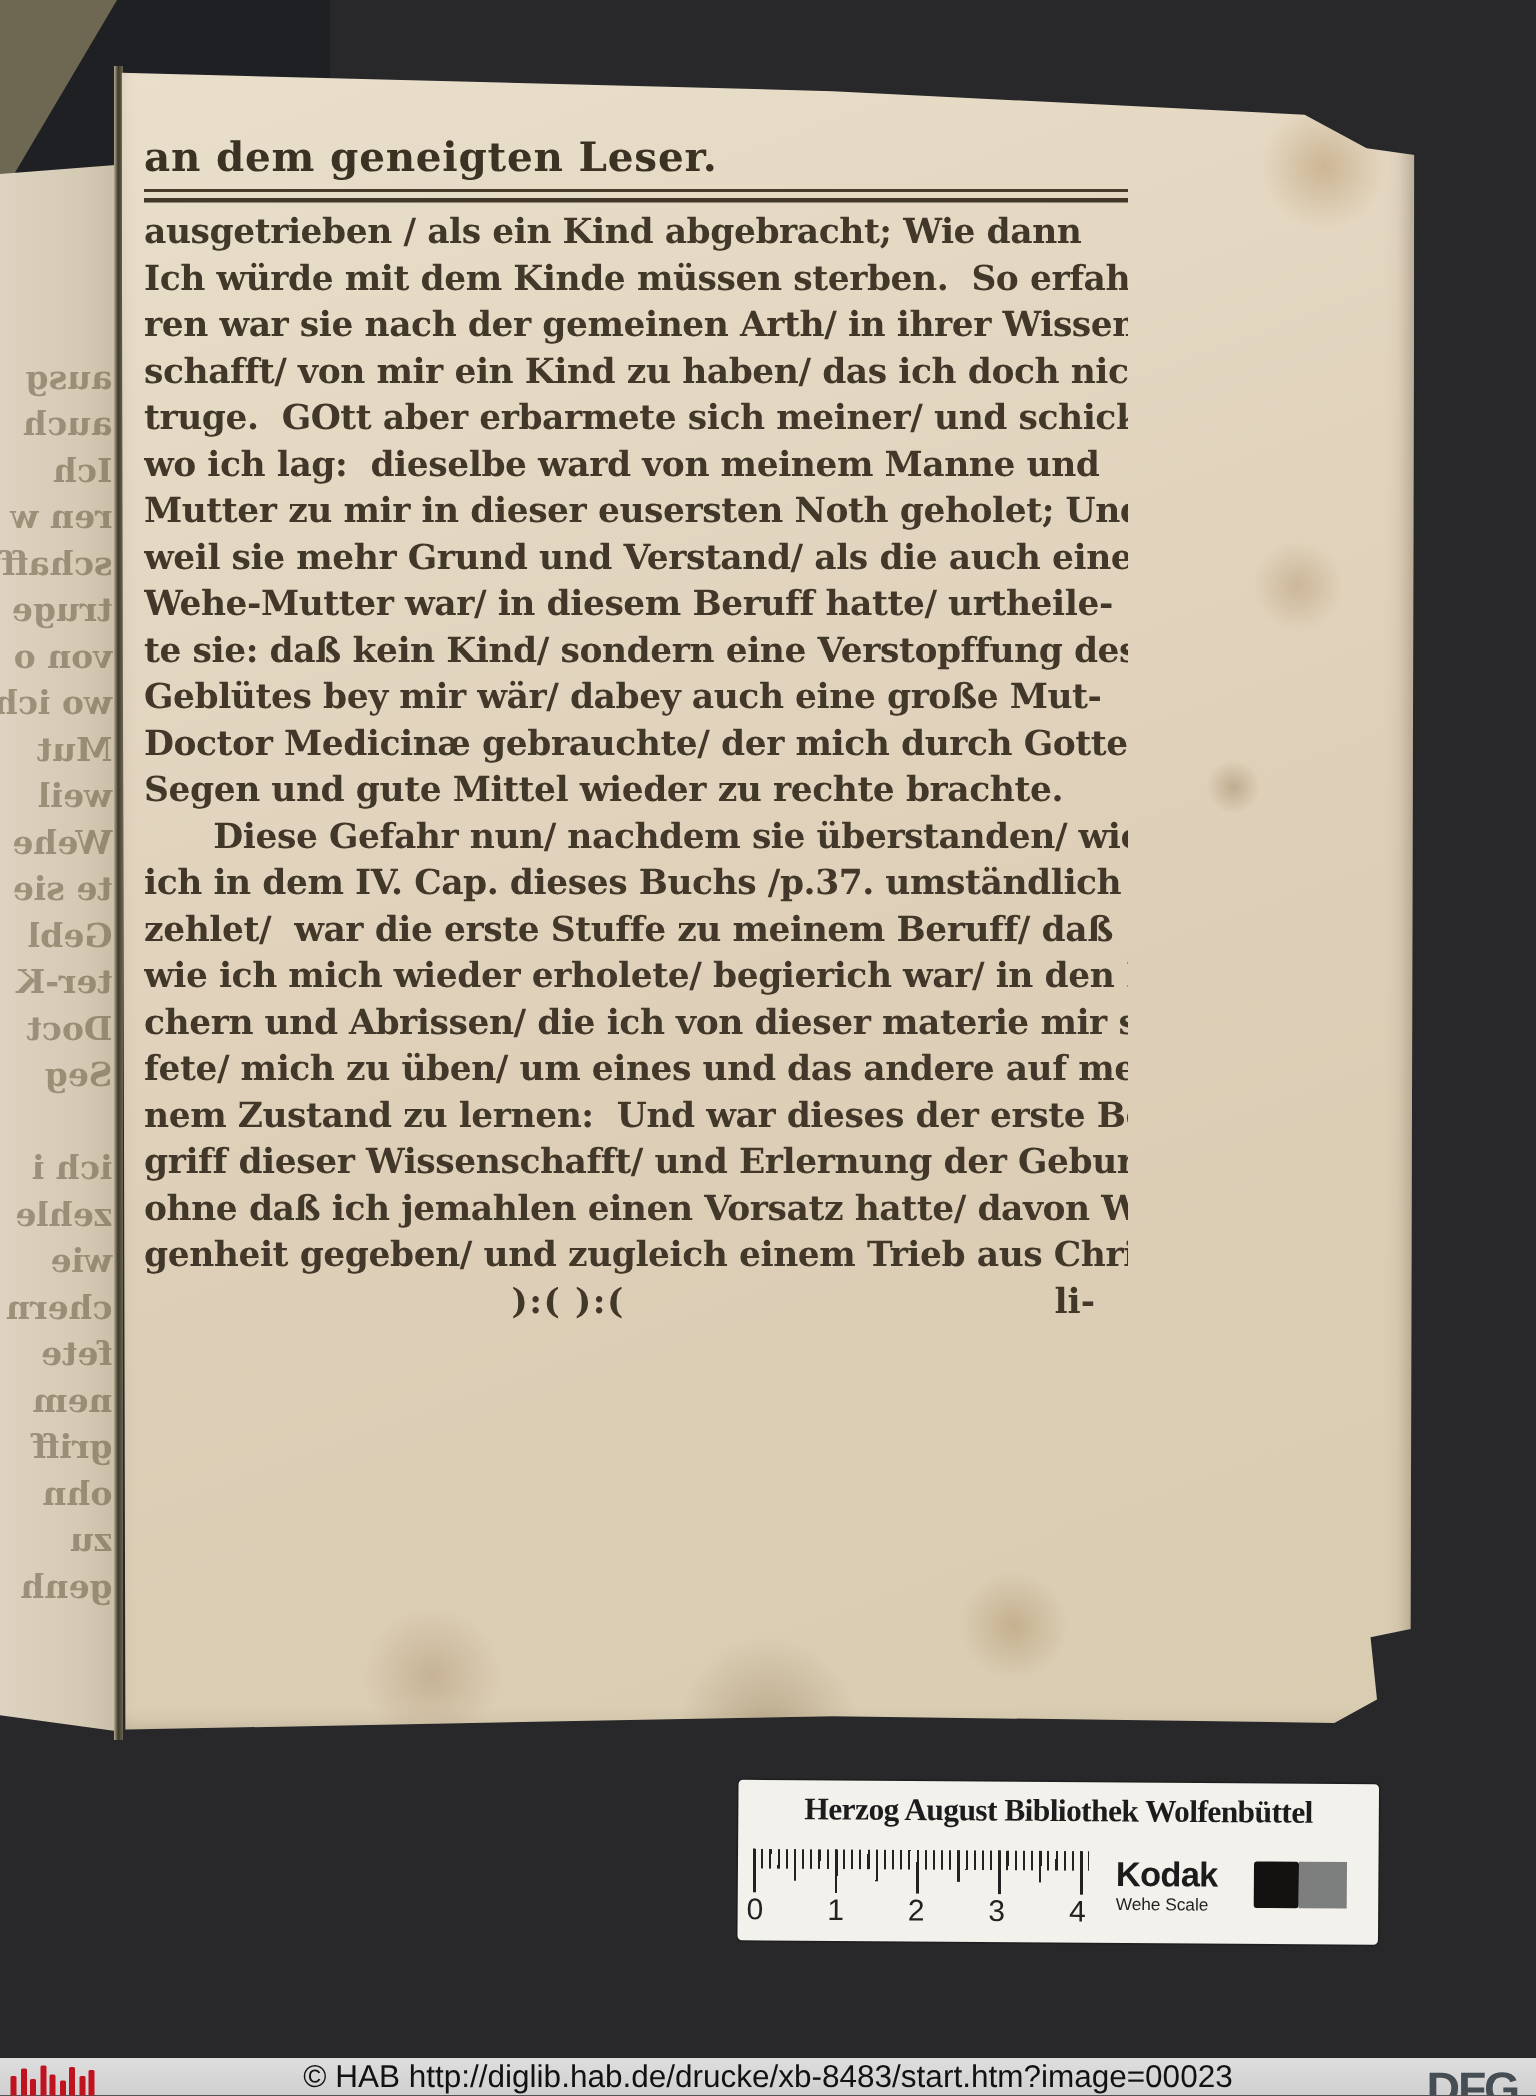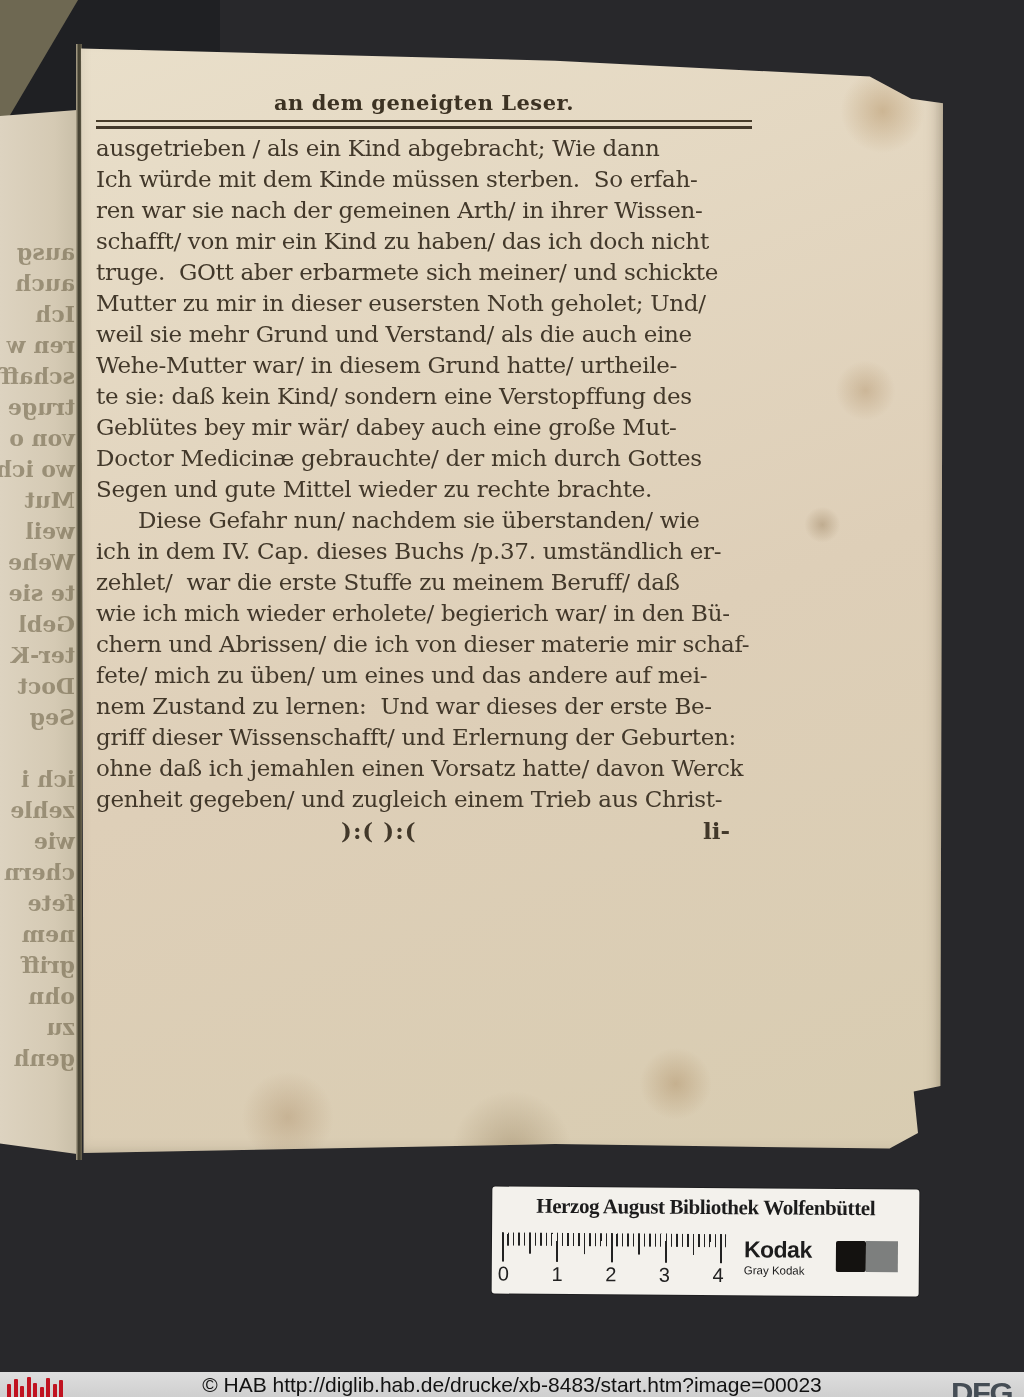--- a/index.html
+++ b/index.html
@@ -54,36 +54,36 @@
       linear-gradient(160deg,#e9dfca,#decfb8 55%,#d8ccb1);
     clip-path:polygon(0 0.4%, 55% 1.5%, 91.5% 2.9%, 96.3% 4.9%, 100% 5.3%,
                       99.7% 93.2%, 96.6% 93.7%, 97.1% 97.4%, 93.8% 98.8%,
                       55% 98.4%, 0.3% 99.2%);
     box-shadow:inset 0 -14px 18px -10px rgba(60,50,30,.45),
                inset -12px 0 16px -10px rgba(60,50,30,.35);
     color:#42382a;
   }
   .page-inner{position:absolute;left:15px;top:46px;width:656px;}
   .page-header{
-    text-align:center;
-    font-size:21px;font-weight:bold;
+    text-align:left;
+    font-size:27px;font-weight:bold;
     letter-spacing:.5px;
     color:#3c3223;
   }
   .header-rule{
     margin-top:5px;height:4px;
     border-top:2px solid #473c2a;
     border-bottom:3px solid #42382a;
   }
   .textblock{margin-top:4px;}
   .line{
     white-space:pre;
     overflow:hidden;
     font-size:23px;
-    font-weight:normal;
+    font-weight:bold;
     line-height:31px;
     letter-spacing:-0.3px;
   }
   .sig-row{
     display:flex;align-items:flex-start;
     font-size:23px;font-weight:bold;line-height:31px;
   }
   .sig-mark{margin-left:245px;letter-spacing:1px;}
   .catchword{margin-left:auto;margin-right:22px;}
   
@@ -163,23 +163,24 @@
   <div class="page-inner">
     <div class="page-header">an dem geneigten Leser.</div>
     <div class="header-rule"></div>
     <div class="textblock">
 
     <div class="line">ausgetrieben / als ein Kind abgebracht; Wie dann</div>
         <div class="line">Ich würde mit dem Kinde müssen sterben.  So erfah-</div>
         <div class="line">ren war sie nach der gemeinen Arth/ in ihrer Wissen-</div>
         <div class="line">schafft/ von mir ein Kind zu haben/ das ich doch nicht</div>
         <div class="line">truge.  GOtt aber erbarmete sich meiner/ und schickte</div>
+        <div class="line">wo ich lag:  dieselbe ward von meinem Manne und</div>
         <div class="line">Mutter zu mir in dieser eusersten Noth geholet; Und/</div>
         <div class="line">weil sie mehr Grund und Verstand/ als die auch eine</div>
-        <div class="line">Wehe-Mutter war/ in diesem Grund hatte/ urtheile-</div>
+        <div class="line">Wehe-Mutter war/ in diesem Beruff hatte/ urtheile-</div>
         <div class="line">te sie: daß kein Kind/ sondern eine Verstopffung des</div>
         <div class="line">Geblütes bey mir wär/ dabey auch eine große Mut-</div>
         <div class="line">Doctor Medicinæ gebrauchte/ der mich durch Gottes</div>
         <div class="line">Segen und gute Mittel wieder zu rechte brachte.</div>
         <div class="line">      Diese Gefahr nun/ nachdem sie überstanden/ wie</div>
         <div class="line">ich in dem IV. Cap. dieses Buchs /p.37. umständlich er-</div>
         <div class="line">zehlet/  war die erste Stuffe zu meinem Beruff/ daß</div>
         <div class="line">wie ich mich wieder erholete/ begierich war/ in den Bü-</div>
         <div class="line">chern und Abrissen/ die ich von dieser materie mir schaf-</div>
         <div class="line">fete/ mich zu üben/ um eines und das andere auf mei-</div>
@@ -205,21 +206,21 @@
 
     <span class="ruler-number">0</span>
         <span class="ruler-number">1</span>
         <span class="ruler-number">2</span>
         <span class="ruler-number">3</span>
         <span class="ruler-number">4</span>
       </div>
   </div>
   <div class="kodak">
     <div class="kodak-word">Kodak</div>
-    <div class="kodak-sub">Gray Kodak</div>
+    <div class="kodak-sub">Wehe Scale</div>
   </div>
   <div class="patch black"></div>
   <div class="patch gray"></div>
 </div>
 
 <div class="footer">
   <div class="hab-logo">
     <div class="hab-bar" style="height:18px"></div>
     <div class="hab-bar" style="height:28px"></div>
     <div class="hab-bar" style="height:14px"></div>

